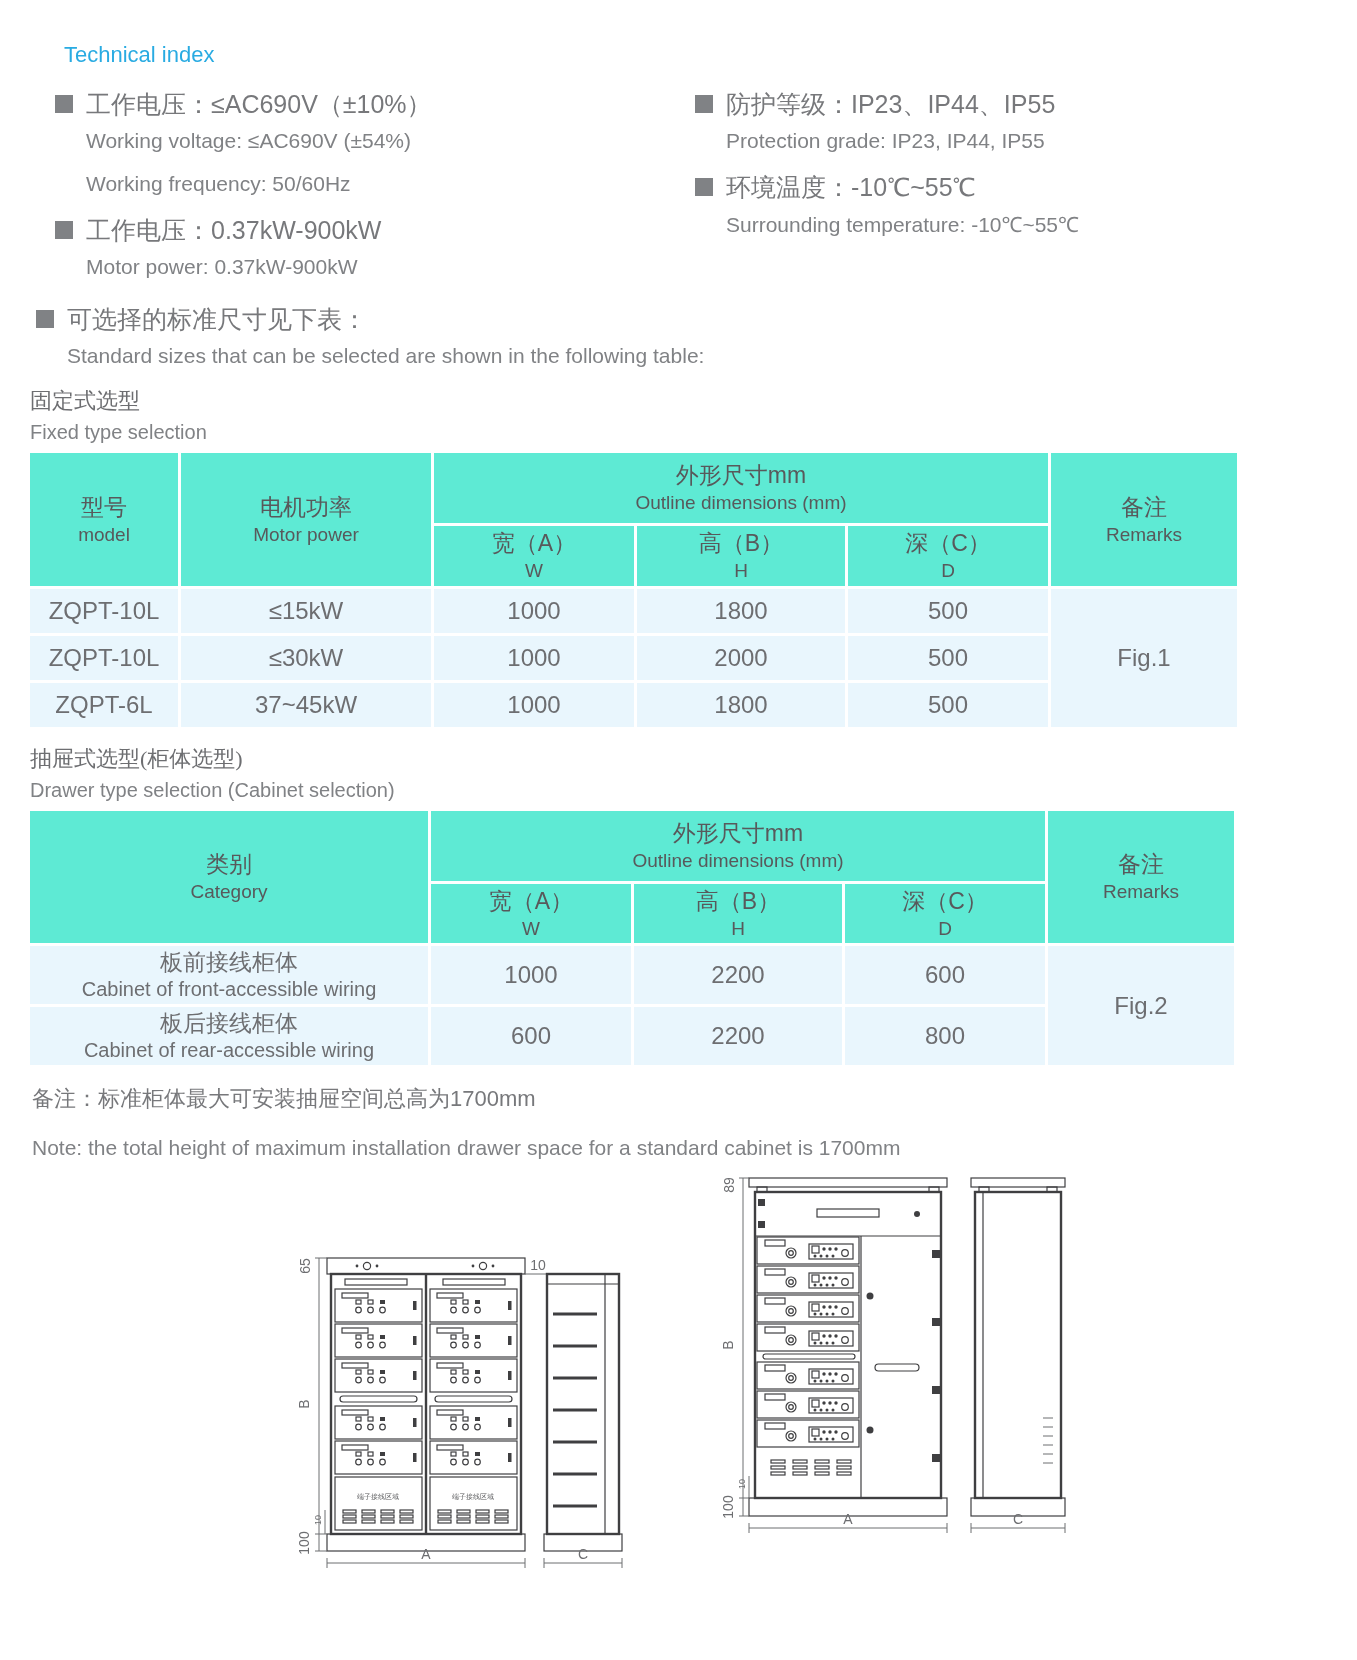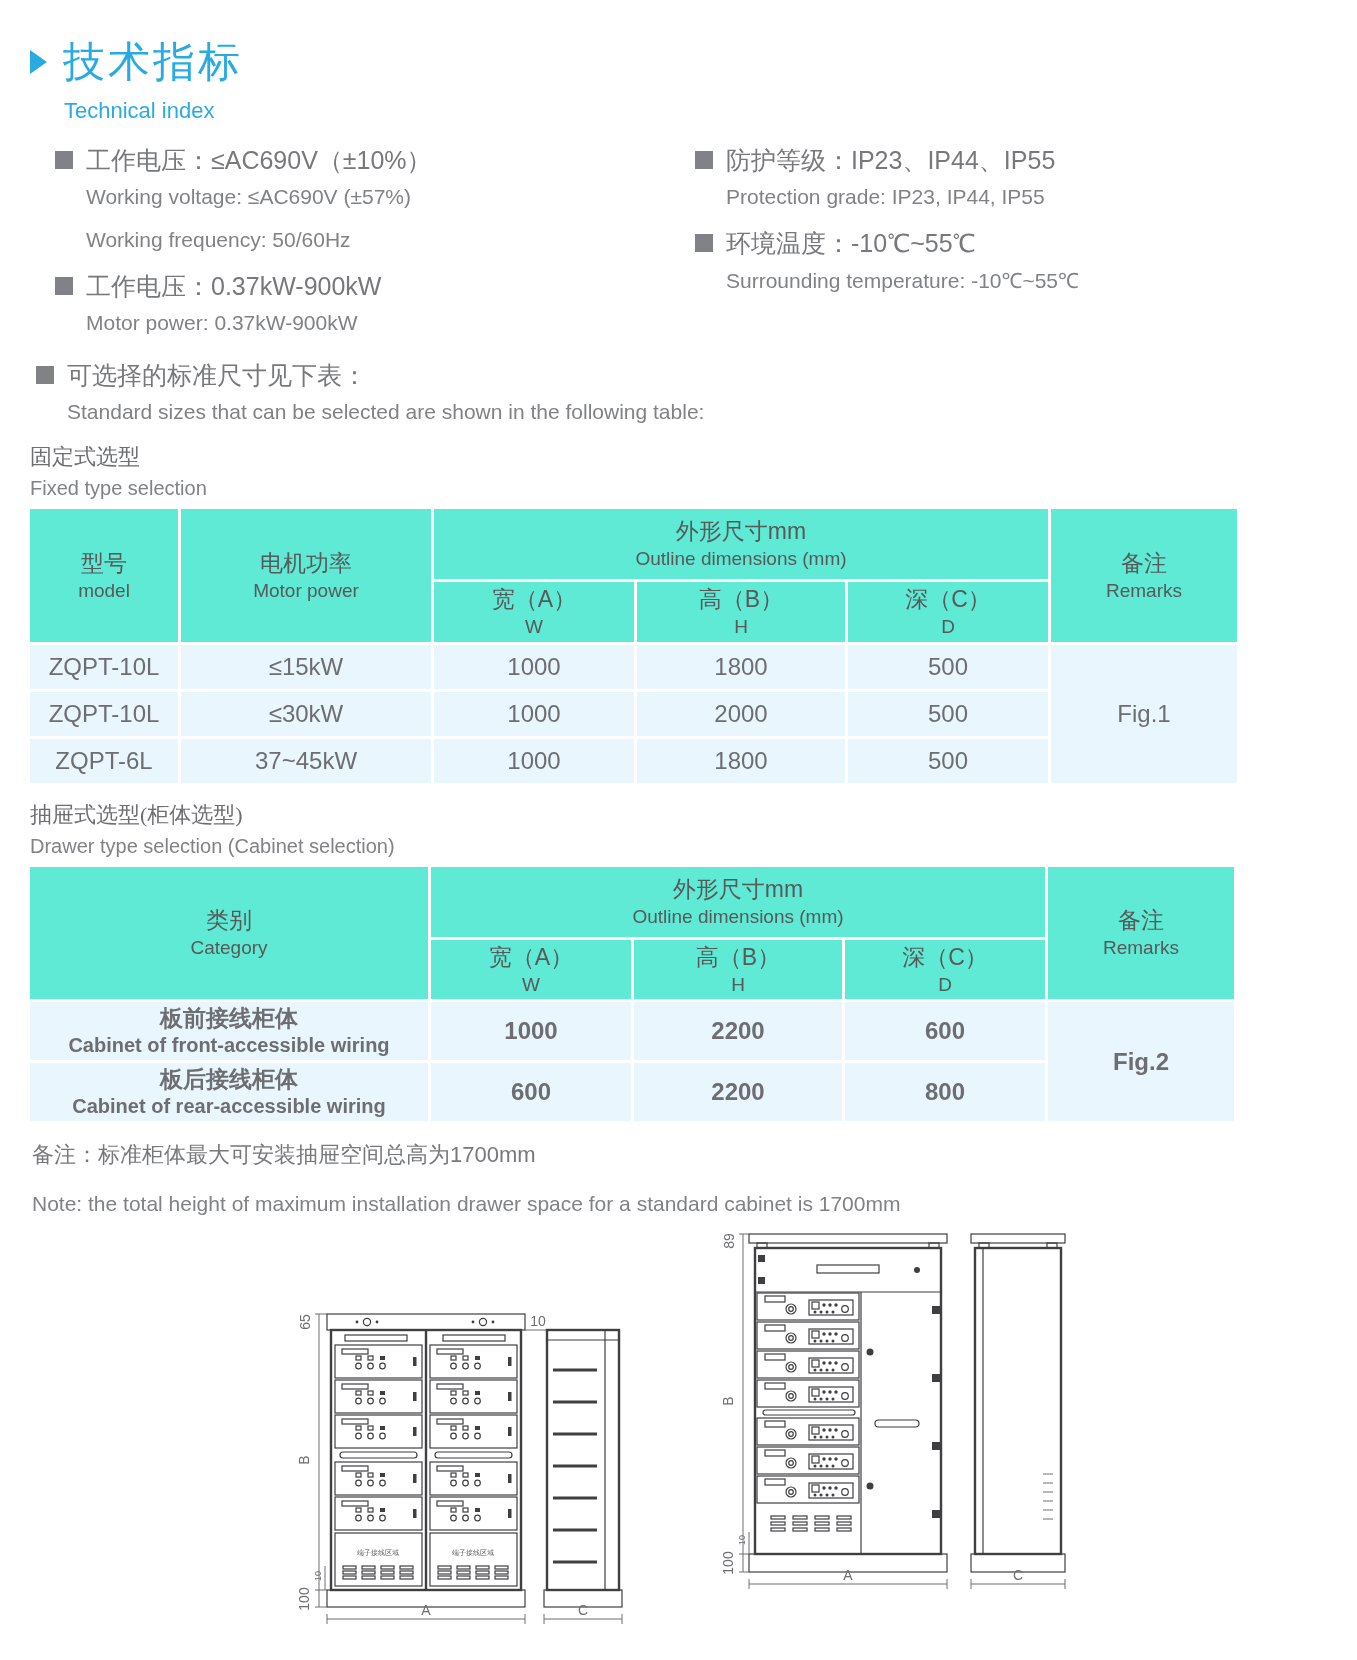--- a/index.html
+++ b/index.html
@@ -28,21 +28,21 @@
 
   
   table.spec-table { border-collapse:separate; border-spacing:3px; margin:6px 0 0 27px; table-layout:fixed; }
   .spec-table th { background:#5eead4; color:#58595b; font-weight:normal; text-align:center; padding:2px; }
   .spec-table td { background:#e9f6fd; color:#6d6e71; text-align:center; font-size:24px; padding:2px; }
   .hcn { font-size:23px; line-height:1.35; }
   .hen { font-size:19px; line-height:1.3; }
   .cell-cn { font-size:23px; line-height:1.25; }
   .cell-en { font-size:20px; line-height:1.25; }
   tr.hrow1 { height:70px; } tr.hrow2 { height:56px; }
-  tr.brow1 { height:44px; } tr.brow2 { height:48px;font-weight:bold; }
+  tr.brow1 { height:44px; } tr.brow2 { height:48px; }
 
   
   .note { margin:16px 0 0 32px; }
   .note-cn { font-size:22px; color:#77787b; }
   .note-en { font-size:21px; color:#808285; margin-top:22px; }
 
   
   .figures { display:flex; justify-content:center; align-items:flex-start; gap:70px; margin-top:6px; }
   .fig-block-1 { margin-top:84px; }
   .ln { fill:none; stroke:#3f3f41; stroke-width:1.2; }
@@ -52,35 +52,31 @@
   .dimtxt { font-size:14px; fill:#6d6e71; }
   .dimtxt-s { font-size:9px; fill:#6d6e71; }
   .termtxt { font-size:7px; fill:#58595b; }
 </style>
 </head>
 <body>
 
 <div class="page">
 
   <div class="header">
-    <div class="title-row">
-      <span class="arrow-icon"></span>
-      <span class="title-cn">技术指标</span>
-    </div>
     <div class="title-en">Technical index</div>
   </div>
 
   <div class="specs-grid">
     <div>
       <div class="spec-item">
         <div class="spec-cn">
             <span class="bullet"></span>
             <span>工作电压：≤AC690V（±10%）</span>
           </div>
-        <div class="spec-en">Working voltage: ≤AC690V (±57%)</div>
+        <div class="spec-en">Working voltage: ≤AC690V (±54%)</div>
       </div>
       <div class="spec-item">
         <div class="spec-en">Working frequency: 50/60Hz</div>
       </div>
       <div class="spec-item">
         <div class="spec-cn">
             <span class="bullet"></span>
             <span>工作电压：0.37kW-900kW</span>
           </div>
         <div class="spec-en">Motor power: 0.37kW-900kW</div>

